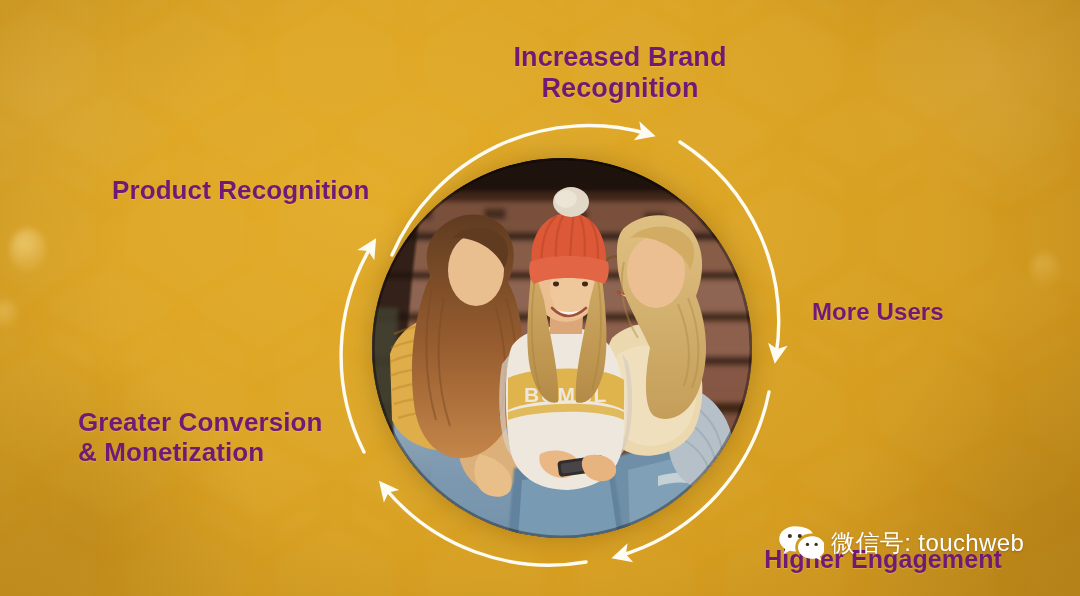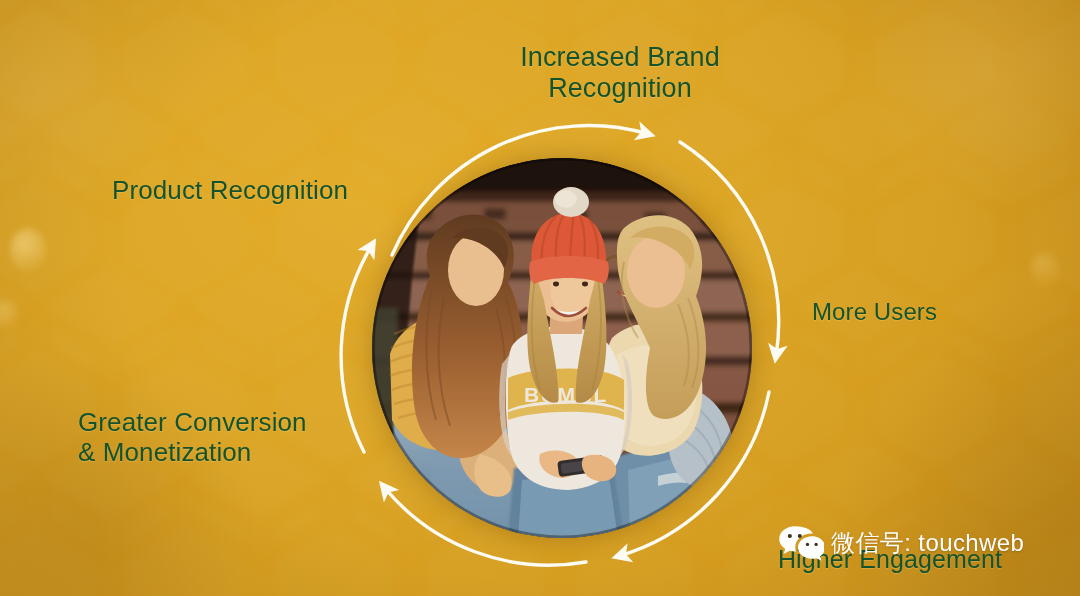--- a/index.html
+++ b/index.html
@@ -73,22 +73,22 @@
   
   .arrows {
     position:absolute; left:0; top:0;
     width:1080px; height:596px;
     pointer-events:none;
   }
 
   
   .label {
     position:absolute;
-    color:#14532d;
-    font-weight:normal;
+    color:#701a75;
+    font-weight:bold;
     letter-spacing:.1px;
     line-height:1.14;
     text-shadow:0 1px 1px rgba(255,220,140,.30);
     white-space:pre-line;
   }
   .label.top    { left:480px; top:42px;  width:280px; text-align:center; font-size:27px; }
   .label.left-up{ left:112px; top:176px; width:272px; text-align:left;   font-size:26px; }
   .label.left-dn{ left:78px;  top:408px; width:300px; text-align:left;   font-size:26px; }
   .label.right-up{left:812px; top:286px; width:230px; text-align:left;   font-size:24px;margin-top:12px; }
   .label.right-dn{left:712px; top:545px; width:290px; text-align:right;   font-size:25px; }

